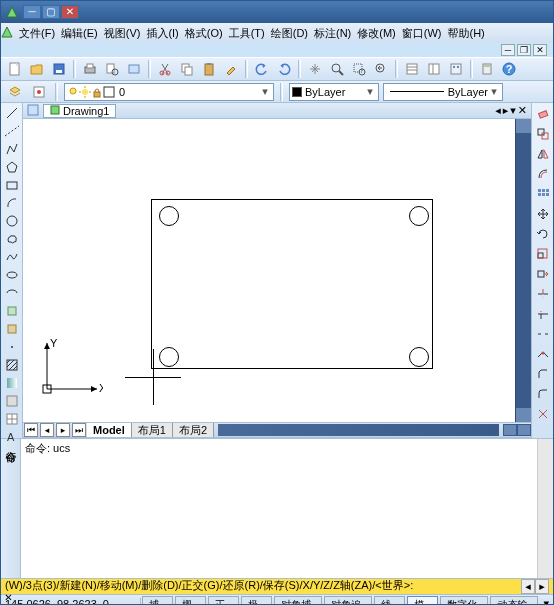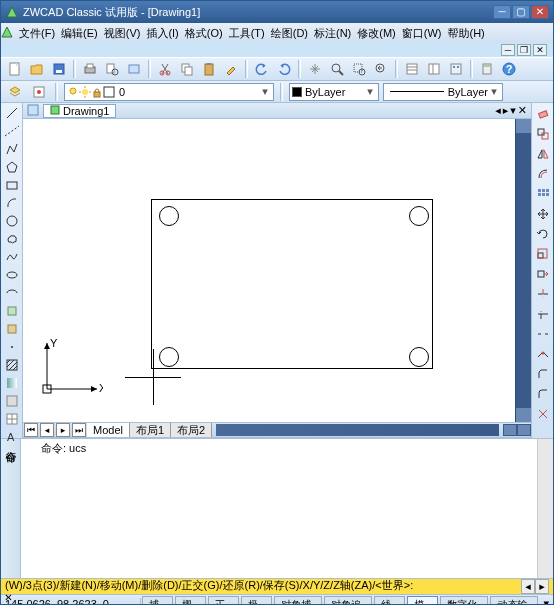--- a/index.html
+++ b/index.html
@@ -31,28 +31,28 @@
 .dtabname { background:#fff; border:1px solid #8aa8c8; padding:0 6px; display:flex; align-items:center; gap:3px; }
 .tabnav { margin-left:auto; display:flex; gap:2px; font-size:9px; }
 .canvaswrap { flex:1; position:relative; background:#fff; display:flex; }
 .canvas { flex:1; position:relative; background:#fff; overflow:hidden; }
 .vscroll { width:16px; background:#3a5a8a; border-left:1px solid #2a4a7a; position:relative; }
 .vscroll::before, .vscroll::after { content:""; position:absolute; left:0; width:100%; height:14px; background:#6a8ab5; }
 .vscroll::before { top:0; } .vscroll::after { bottom:0; }
 .tabstrip { height:16px; display:flex; align-items:center; background:linear-gradient(to bottom,#d8e6f4,#c0d6ec); border-top:1px solid #a8c0d8; border-bottom:1px solid #a8c0d8; }
 .tabstrip .nav { width:14px; height:14px; border:1px solid #888; background:#fff; font-size:9px; text-align:center; line-height:12px; margin:0 1px; }
 .tabstrip .tab { padding:0 6px; border-right:1px solid #999; background:#e8e8e8; height:14px; line-height:14px; }
-.tabstrip .tab.active { background:#fff; font-weight:normal; }
+.tabstrip .tab.active { background:#fff; font-weight:bold; }
 .tabstrip .grip { flex:1; background:linear-gradient(to right,#4a6a9a,#3a5a8a); height:12px; margin:0 4px; }
 .hscroll-arrow { width:14px; height:12px; background:#6a8ab5; border:1px solid #3a5a8a; }
 .cmdline-row { height:16px; display:flex; align-items:flex-start; background:#fde047; border-top:1px solid #a8c0d8; padding:0 4px; }
 .cmdline-row input { flex:1; border:none; background:transparent; font-size:11px; outline:none; }
 .cmdhist { height:140px; display:flex; background:#fff; border-top:1px solid #a8c0d8; }
 .cmdgutter { width:20px; background:linear-gradient(to right,#e0ecf8,#d0e0f0); border-right:1px solid #a8c0d8; writing-mode:vertical-rl; text-align:center; font-size:10px; padding:4px 2px; display:flex; align-items:center; justify-content:flex-start; }
-.cmdbody { flex:1; padding:2px 20px; position:relative; }
+.cmdbody { flex:1; padding:2px 4px; position:relative; }
 .cmdclose { position:absolute; left:2px; bottom:2px; width:12px; height:12px; font-size:10px; }
 .cmdvs { width:16px; background:#e8e8e8; border-left:1px solid #ccc; }
 .statusbar { height:18px; background:linear-gradient(to bottom,#e0ecf8,#c8dcf0); border-top:1px solid #a8c0d8; display:flex; align-items:center; }
 .statusbar .coord { width:140px; padding:0 4px; border-right:1px solid #a8c0d8; }
 .statusbar .sbtn { padding:0 6px; height:16px; line-height:16px; border:1px solid #9ab; background:#d8e6f4; margin:0 1px; font-size:10px; }
 .statusbar .sbtn.act { background:#f0f8ff; border-color:#6a8ac0; }
 
 .ucs { position:absolute; left:10px; bottom:18px; }
 .rect { position:absolute; border:1px solid #000; }
 .circ { position:absolute; border:1px solid #000; border-radius:50%; background:transparent; }
@@ -63,21 +63,20 @@
 </style>
 </head>
 <body>
 
 <div class="titlebar">
   <span class="icon">
     <svg width="14" height="14">
         <path d="M2 12 L7 2 L12 12 Z" fill="#7ad87a" stroke="#2a7a2a"></path>
       </svg>
   </span>
-  <span class="title">ZWCAD Classic 试用版 - [Drawing1]</span>
   <div class="winbtns">
     <div class="winbtn">─</div>
     <div class="winbtn">▢</div>
     <div class="winbtn" style="background:#c05050">✕</div>
   </div>
 </div>
 
 <div class="menubar">
   <span class="icon" style="margin-right:6px">
     <svg width="12" height="12">

